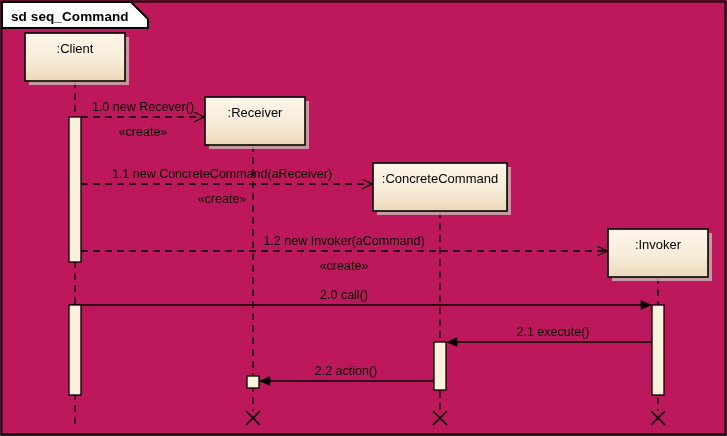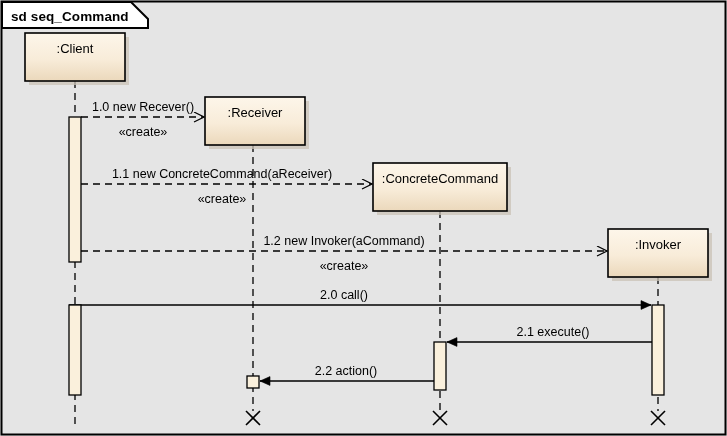--- a/index.html
+++ b/index.html
@@ -4,21 +4,21 @@
 <style>
   html, body {
     margin: 0;
     padding: 0;
     background: #ffffff;
   }
   #canvas {
     position: relative;
     width: 727px;
     height: 436px;
-    background: #e5e5e5;
+    background: #be185d;
     font-family: "Liberation Sans", sans-serif;
     overflow: hidden;
   }
   svg.diagram {
     position: absolute;
     left: 0;
     top: 0;
     width: 727px;
     height: 436px;
     display: block;

